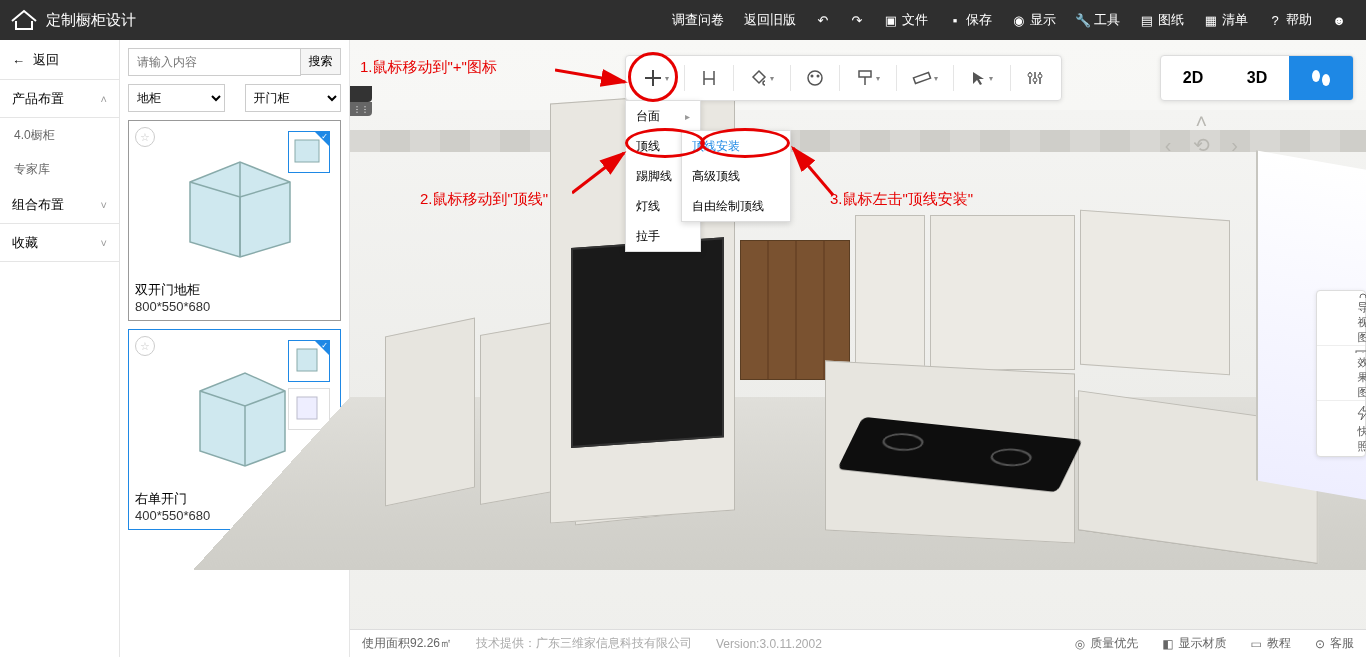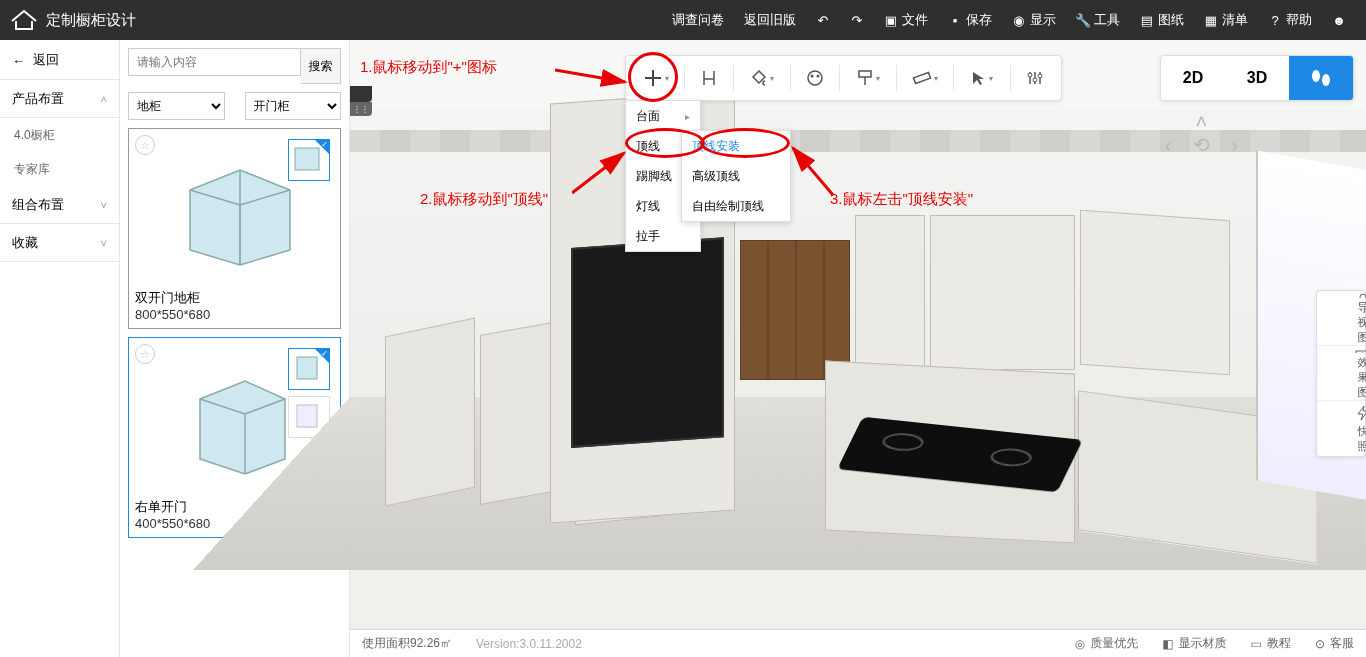--- a/index.html
+++ b/index.html
@@ -21,21 +21,21 @@
 .backrow { height: 40px; display: flex; align-items: center; gap: 8px; padding: 0 12px; border-bottom: 1px solid #e5e5e5; font-size: 13px; cursor: pointer; }
 .acc-item { height: 38px; display: flex; align-items: center; justify-content: space-between; padding: 0 12px; border-bottom: 1px solid #e5e5e5; font-size: 13px; cursor: pointer; }
 .acc-item .chev { color: #999; font-size: 11px; }
 .sub-item { height: 34px; padding: 0 14px; display: flex; align-items: center; font-size: 12px; color: #666; cursor: pointer; }
 .sub-item.active { color: #1e88e5; }
 
 
 .catalog { width: 230px; border-right: 1px solid #e5e5e5; padding: 8px; display: flex; flex-direction: column; gap: 8px; }
 .searchrow { display: flex; }
 .searchrow input { flex: 1; height: 28px; border: 1px solid #ccc; padding: 0 8px; font-size: 12px; outline: none; }
-.searchrow button { width: 44px; height: 36px; border: 1px solid #ccc; border-left: none; background: #f5f5f5; font-size: 12px; cursor: pointer; }
+.searchrow button { width: 44px; height: 27px; border: 1px solid #ccc; border-left: none; background: #f5f5f5; font-size: 12px; cursor: pointer; }
 .selrow { display: flex; gap: 20px; justify-content: center; }
 .selrow select { flex: 1; height: 28px; border: 1px solid #ccc; font-size: 12px; padding: 0 4px; background: #fff; }
 .card { border: 1px solid #999; padding: 6px; position: relative; }
 .card.selected { border: 1px solid #1e88e5; }
 .card .star { position: absolute; top: 6px; left: 6px; width: 20px; height: 20px; border-radius: 50%; border: 1px solid #ccc; display: flex; align-items: center; justify-content: center; color: #ccc; font-size: 11px; background: #fff; }
 .card .thumb-area { height: 150px; display: flex; align-items: center; justify-content: center; position: relative; }
 .card .mini { position: absolute; right: 4px; top: 4px; width: 42px; height: 42px; border: 1px solid #1e88e5; }
 .card .mini2 { position: absolute; right: 4px; top: 52px; width: 42px; height: 42px; border: 1px solid #ddd; }
 .card .mini .tick, .card .mini2 .tick { position: absolute; top: 0; right: 0; width: 0; height: 0; border-top: 14px solid #1e88e5; border-left: 14px solid transparent; }
 .card .mini .tick::after, .card .mini2 .tick::after { content: "✓"; position: absolute; top: -14px; right: 1px; color: #fff; font-size: 8px; }
@@ -433,20 +433,21 @@
       <div class="rrbtn">
         <svg width="18" height="18">
             <path d="M10 2 L4 10 H9 L7 16 L14 7 H9 Z" stroke="#666" fill="none"></path>
           </svg>
         <span>快照</span>
       </div>
     </div>
 
     <div class="statusbar">
       <span>使用面积92.26㎡</span>
+      <span style="color:#aaa">技术提供：广东三维家信息科技有限公司</span>
       <span style="color:#aaa">Version:3.0.11.2002</span>
       <div class="spacer"></div>
       <div class="sbtn">
           <span>◎</span>
           <span>质量优先</span>
         </div>
       <div class="sbtn">
           <span>◧</span>
           <span>显示材质</span>
         </div>

